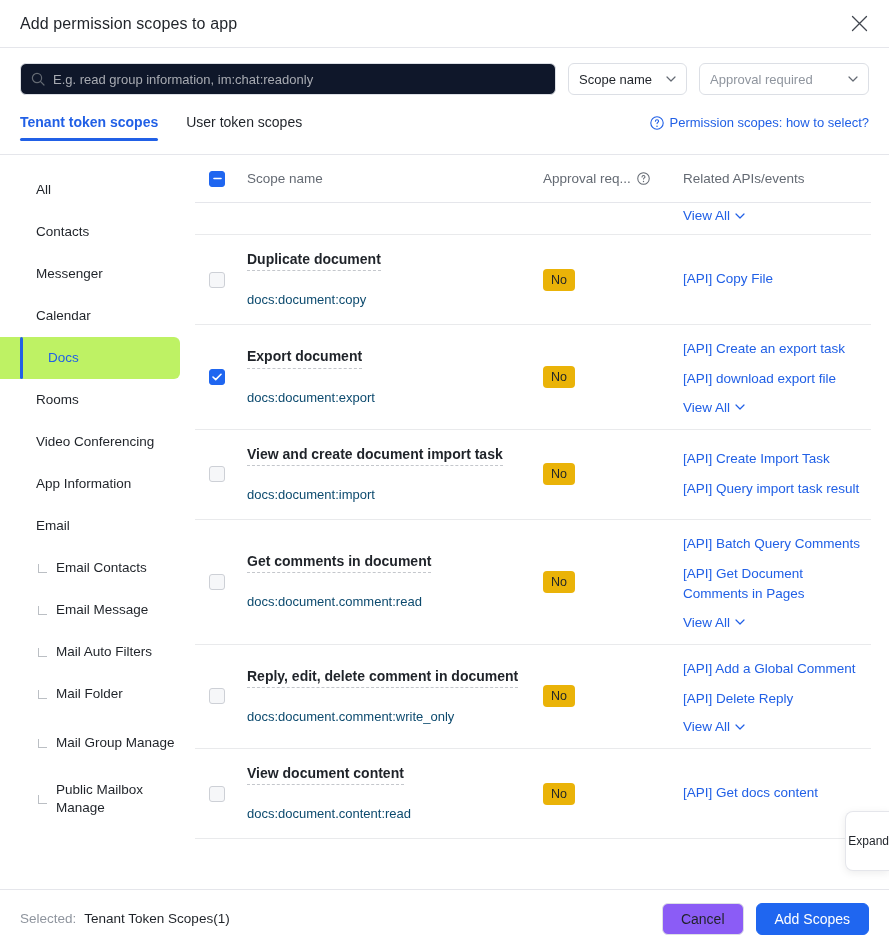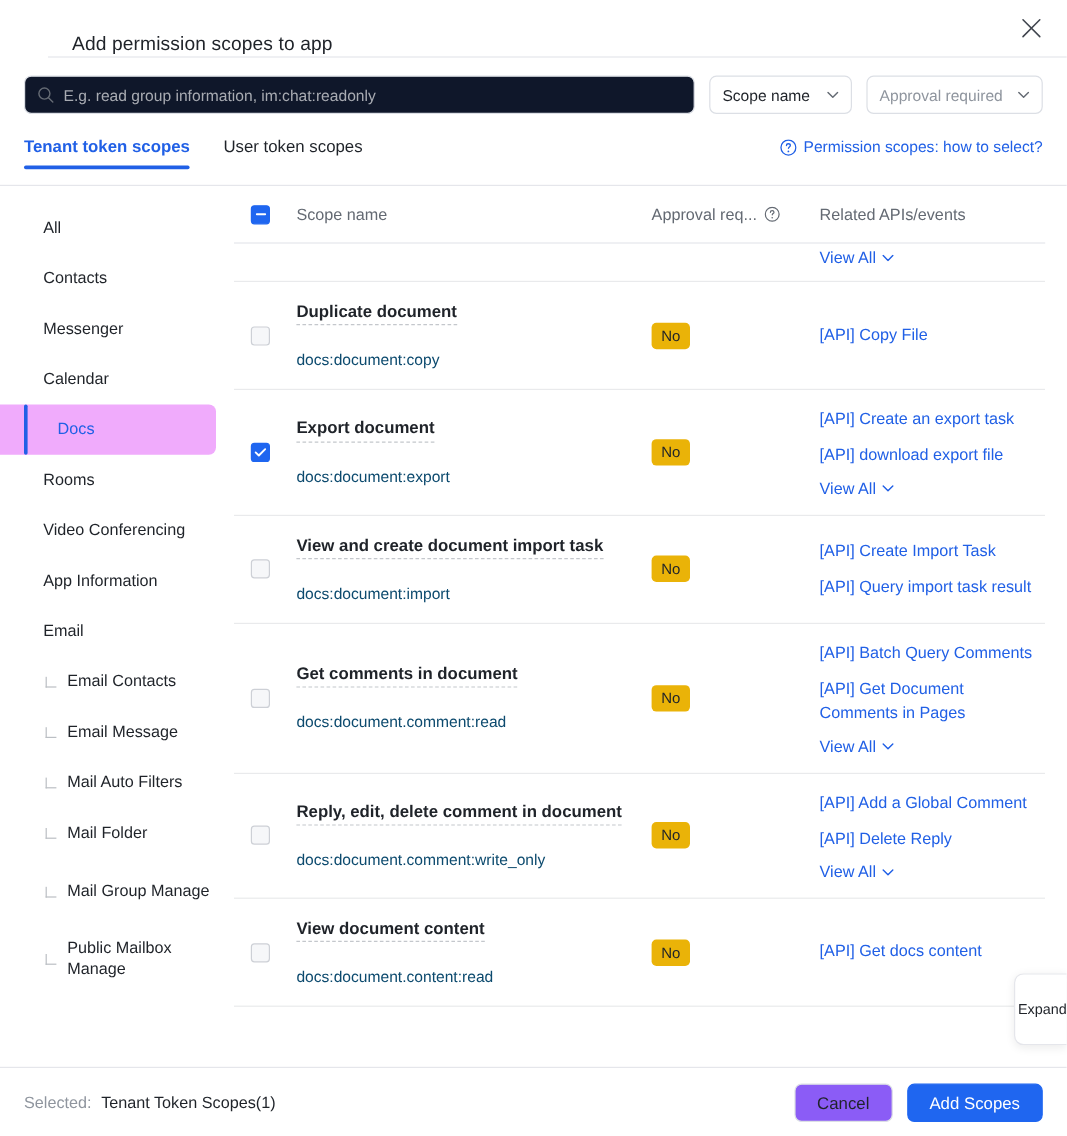--- a/index.html
+++ b/index.html
@@ -8,25 +8,24 @@
     background: #ffffff;
     font-family: "Liberation Sans", sans-serif;
     color: #1f2329;
     overflow: hidden;
   }
   .dialog { position: relative; width: 889px; height: 947px; display: flex; flex-direction: column; }
 
   
   .dlg-header {
     height: 48px; flex: 0 0 48px;
-    display: flex; align-items: flex-end;
+    display: flex; align-items: center;
     padding: 0 20px;
     border-bottom: 1px solid #e5e6eb;
     position: relative;
-    margin-left: 40px;
   }
   .dlg-title { font-size: 16px; color: #1f2329; letter-spacing: .1px; }
   .close-btn {
     position: absolute; right: 14px; top: 50%; transform: translateY(-50%);
     width: 32px; height: 32px; display: flex; align-items: center; justify-content: center;
     cursor: pointer; border-radius: 6px;
   }
   .close-btn svg { display: block; }
 
   
@@ -39,21 +38,21 @@
     border: 1px solid #dcdfe5; border-radius: 6px; padding: 0 10px; gap: 8px;
     background: #0f172a;
   }
   .search-box .ph { font-size: 13px; color: #a8abb2; }
   .sel-box {
     height: 32px; display: flex; align-items: center; justify-content: space-between;
     border: 1px solid #dcdfe5; border-radius: 6px; padding: 0 10px; gap: 10px;
     font-size: 13px; cursor: pointer; background: #fff; white-space: nowrap;
   }
   .sel-box.w1 { width: 119px; color: #1f2329; }
-  .sel-box.w2 { width: 147px; color: #8f959e; }
+  .sel-box.w2 { width: 170px; color: #8f959e; }
   .caret { flex: 0 0 auto; }
 
   
   .tabs-row {
     flex: 0 0 45px; position: relative;
     display: flex; align-items: flex-start; padding: 0 20px;
     border-bottom: 1px solid #e5e6eb;
   }
   .tab {
     font-size: 14px; padding: 4px 0 10px; margin-right: 28px;
@@ -79,21 +78,21 @@
     position: relative;
   }
   .side-item {
     height: 42px; display: flex; align-items: center;
     padding-left: 36px; font-size: 13.5px; color: #1f2329;
     cursor: pointer; position: relative; border-radius: 0 6px 6px 0;
     margin-right: 15px;
   }
   .side-item.sub { padding-left: 36px; }
   .side-item.two-line { height: 56px; align-items: center; }
-  .side-item.active { background: #f0abfc; color: #2160e6; padding-left: 48px; }
+  .side-item.active { background: #bef264; color: #2160e6; padding-left: 48px; }
   .side-item.active::before {
     content: ""; position: absolute; left: 20px; top: 0; bottom: 0;
     width: 3px; background: #2160e6; border-radius: 2px;
   }
   .branch {
     position: absolute; left: 38px; width: 9px; height: 9px;
     border-left: 1.5px solid #bbbfc4; border-bottom: 1.5px solid #bbbfc4;
   }
   .side-item.sub .side-label { margin-left: 20px; }
   .side-label { line-height: 1.35; max-width: 120px; }

